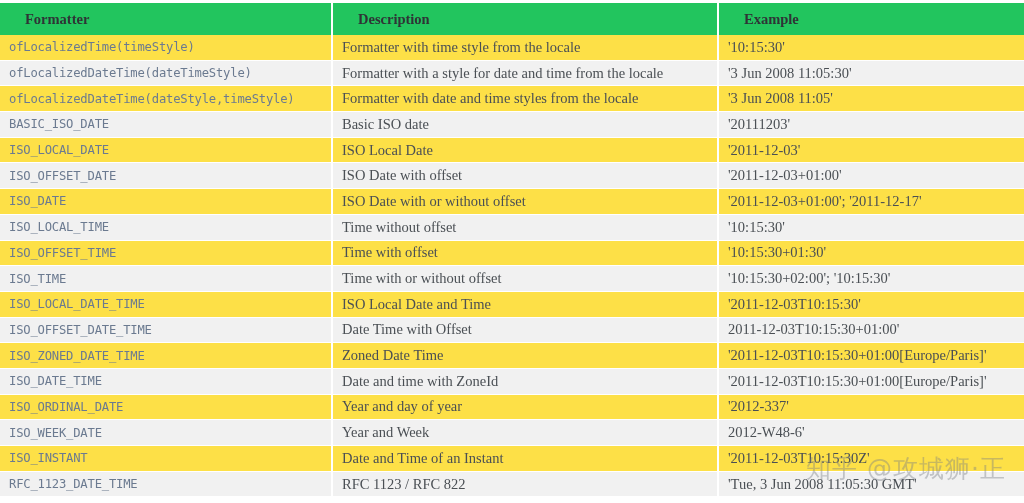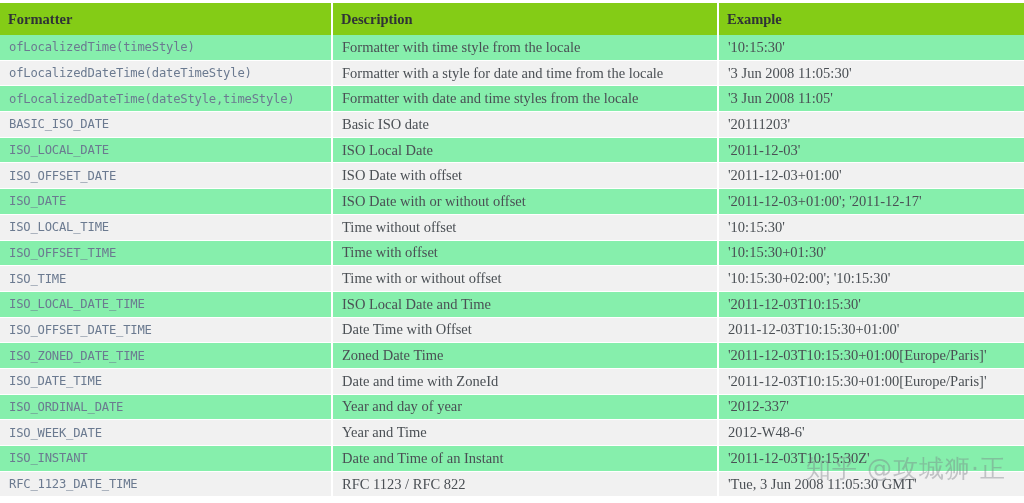--- a/index.html
+++ b/index.html
@@ -19,37 +19,37 @@
     width: 1024px;
     border-collapse: collapse;
     table-layout: fixed;
   }
 
   #doc-table col.col-formatter   { width: 332px; }
   #doc-table col.col-description { width: 386px; }
   #doc-table col.col-example     { width: 306px; }
 
   thead th {
-    background: #84cc16;
+    background: #22c55e;
     color: #2f3336;
     font-family: "Liberation Serif", serif;
     font-weight: bold;
     font-size: 14.5px;
     text-align: left;
-    padding: 7px 8px 7px 8px;
+    padding: 7px 8px 7px 25px;
     height: 18px;
     border-right: 2px solid #ffffff;
     border-top: 3px solid #ffffff;
     vertical-align: middle;
     white-space: nowrap;
   }
   thead th:last-child { border-right: none; }
 
   tbody tr.stripe-a td { background: #f1f1f1; }
-  tbody tr.stripe-b td { background: #86efac; margin-left: 6px; }
+  tbody tr.stripe-b td { background: #fde047; margin-left: 6px; }
 
   tbody td {
     padding: 0 8px 0 9px;
     height: 24.7px;
     vertical-align: middle;
     border-right: 2px solid #ffffff;
     border-bottom: 1px solid #ffffff;
     white-space: nowrap;
     overflow: hidden;
   }
@@ -173,21 +173,21 @@
         <td class="cell-description">Date and time with ZoneId</td>
         <td class="cell-example">'2011-12-03T10:15:30+01:00[Europe/Paris]'</td>
       </tr>
       <tr class="stripe-b">
         <td class="cell-formatter">ISO_ORDINAL_DATE</td>
         <td class="cell-description">Year and day of year</td>
         <td class="cell-example">'2012-337'</td>
       </tr>
       <tr class="stripe-a">
         <td class="cell-formatter">ISO_WEEK_DATE</td>
-        <td class="cell-description">Year and Time</td>
+        <td class="cell-description">Year and Week</td>
         <td class="cell-example">2012-W48-6'</td>
       </tr>
       <tr class="stripe-b">
         <td class="cell-formatter">ISO_INSTANT</td>
         <td class="cell-description">Date and Time of an Instant</td>
         <td class="cell-example">'2011-12-03T10:15:30Z'</td>
       </tr>
       <tr class="stripe-a">
         <td class="cell-formatter">RFC_1123_DATE_TIME</td>
         <td class="cell-description">RFC 1123 / RFC 822</td>

